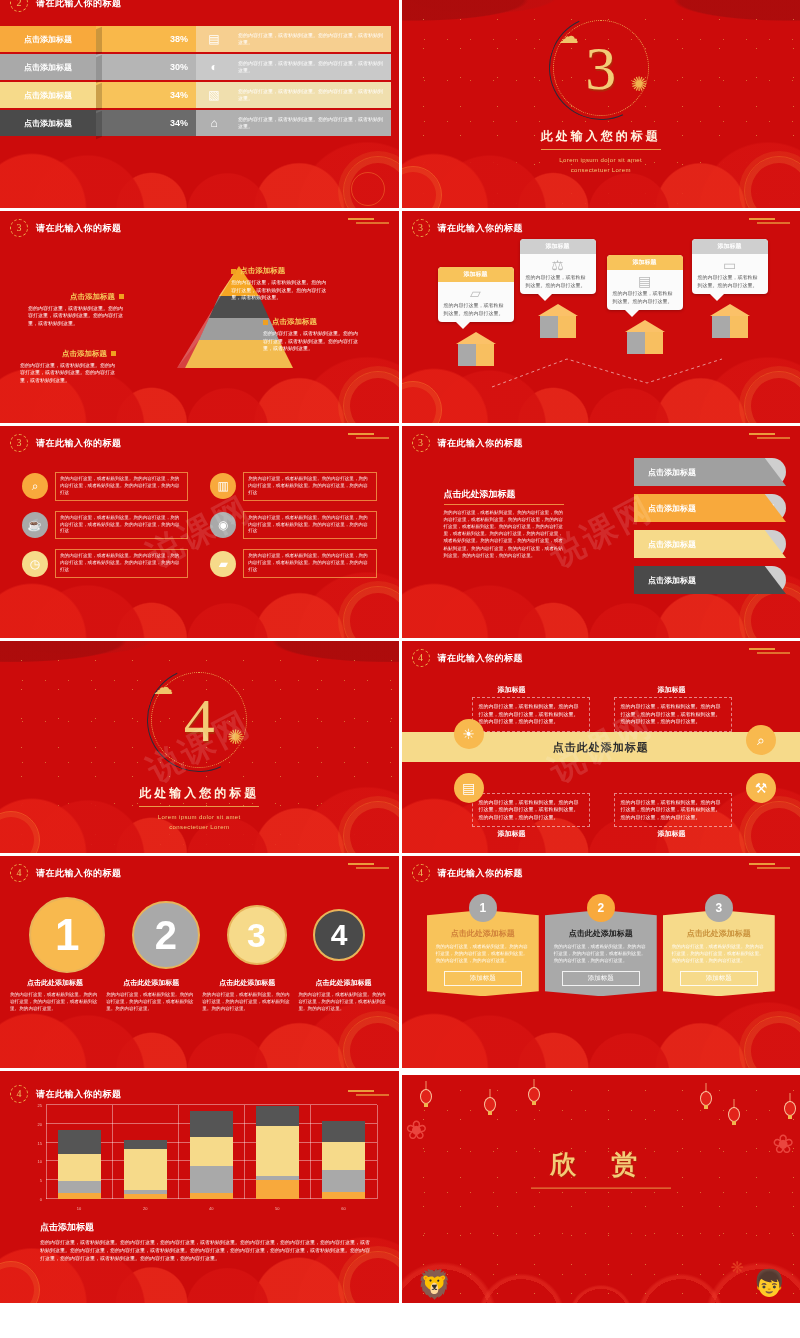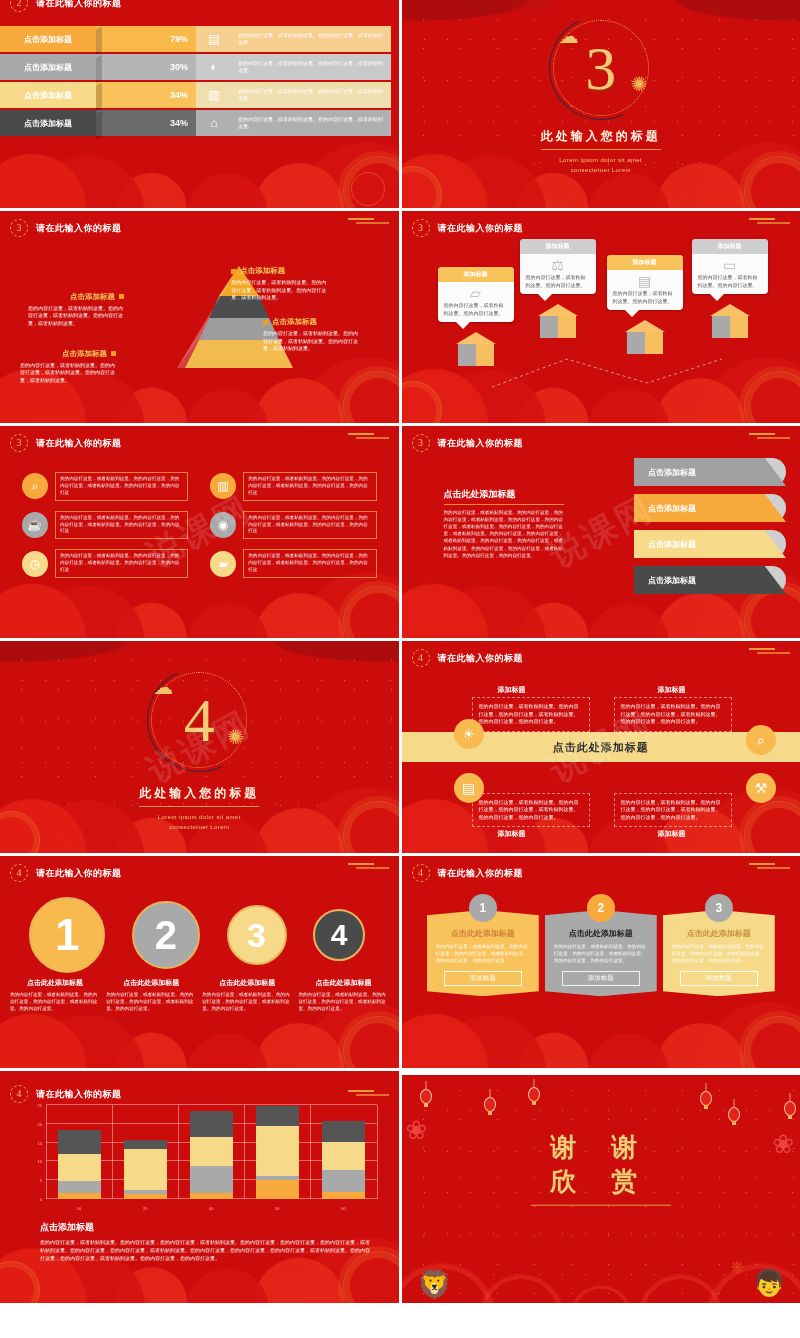--- a/index.html
+++ b/index.html
@@ -230,21 +230,21 @@
       <div class="bg-clouds"></div>
       <div class="swirl br"></div>
       <div class="swirl br2"></div>
       <div class="s-head" style="top:-6px">
         <div class="num-badge">2</div>
         <div class="s-title">请在此输入你的标题</div>
       </div>
       <div class="fn-wrap">
         <div class="fn-row">
           <div class="fn-label" style="background:#f8a93c">点击添加标题</div>
-          <div class="fn-pct" style="background:#f9b84a">79%</div>
+          <div class="fn-pct" style="background:#f9b84a">38%</div>
           <div class="fn-icon" style="background:#f6cf90">▤</div>
           <div class="fn-text" style="background:#f6cf90">您的内容打这里，或者粘贴到这里。您的内容打这里，或者粘贴到这里。</div>
         </div>
         <div class="fn-row">
           <div class="fn-label" style="background:#a9a9a9">点击添加标题</div>
           <div class="fn-pct" style="background:#b5b5b5">30%</div>
           <div class="fn-icon" style="background:#c9c9c9">◐</div>
           <div class="fn-text" style="background:#c9c9c9">您的内容打这里，或者粘贴到这里。您的内容打这里，或者粘贴到这里。</div>
         </div>
         <div class="fn-row">
@@ -707,21 +707,20 @@
       <div class="lantern" style="left:82px;top:26px"></div>
       <div class="lantern" style="left:126px;top:16px"></div>
       <div class="lantern" style="left:298px;top:20px"></div>
       <div class="lantern" style="left:326px;top:36px"></div>
       <div class="lantern" style="left:382px;top:30px"></div>
 
       <div class="blossom" style="left:4px;top:44px">❀</div>
       <div class="blossom" style="right:6px;top:58px">❀</div>
 
       <div class="th-text">
-        <div class="th-l1">谢  谢</div>
         <div class="th-l2">欣  赏</div>
         <div class="th-rule"></div>
       </div>
 
       <div class="lion">🦁</div>
       <div class="fcracker">❋</div>
       <div class="kid">👦</div>
     </div>
   </div>
 

